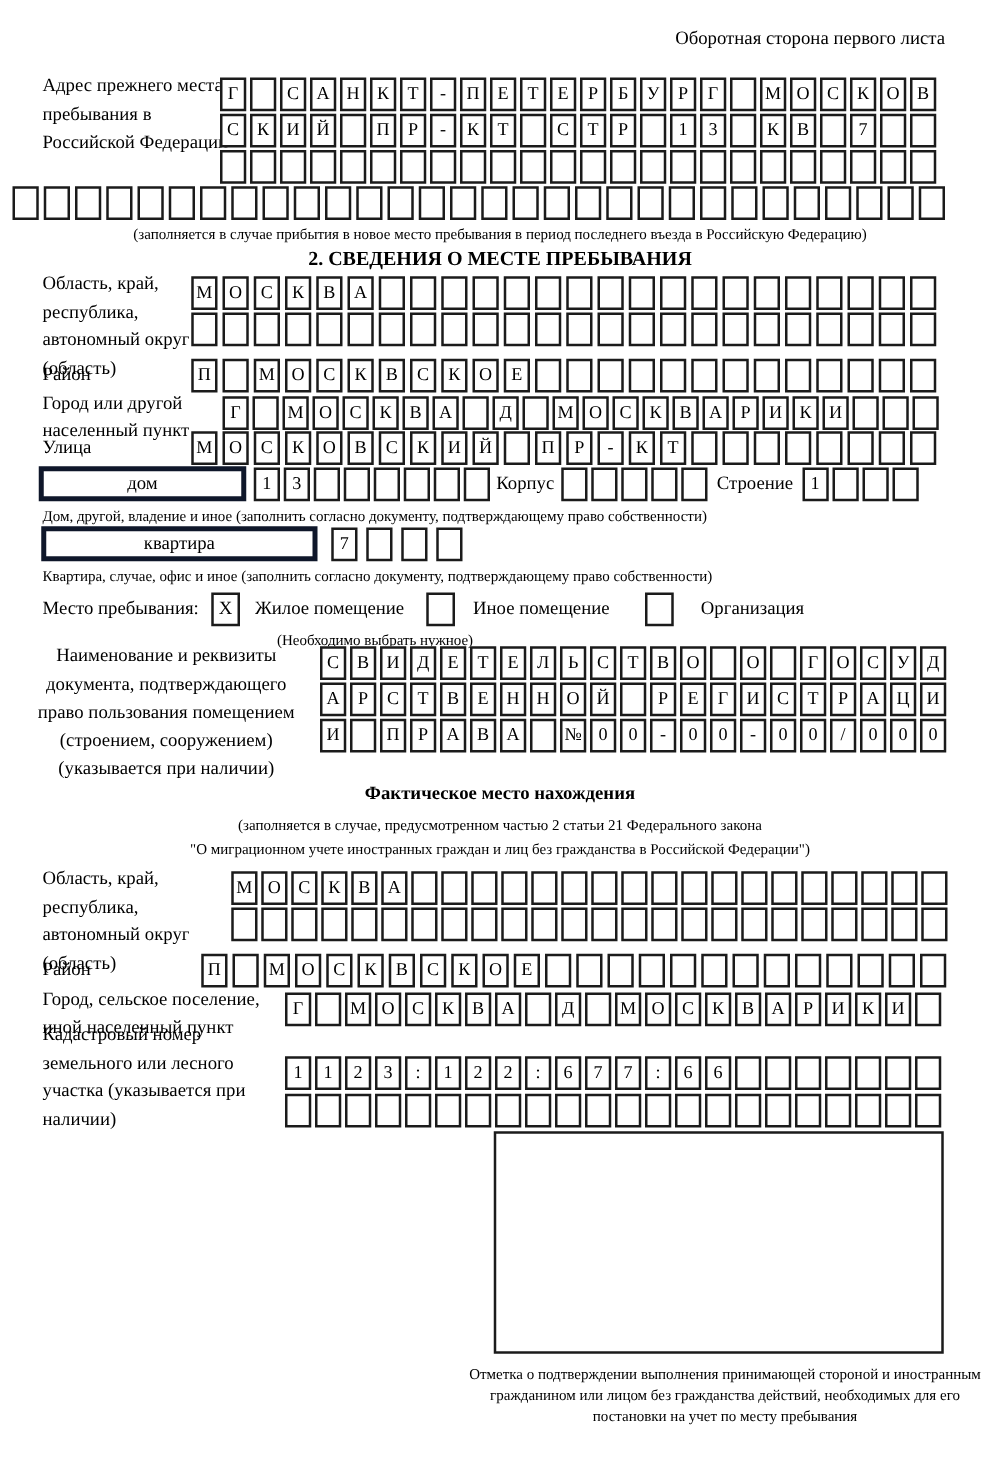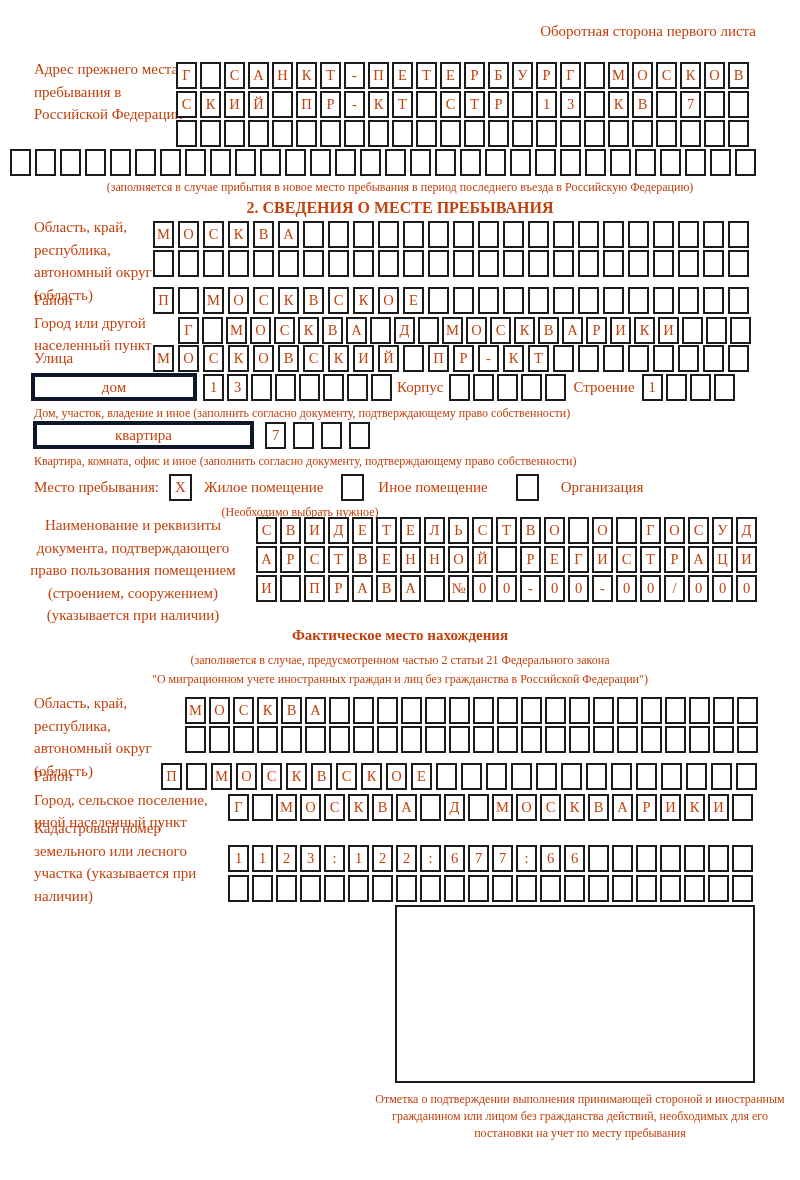--- a/index.html
+++ b/index.html
@@ -1,18 +1,18 @@
 <!DOCTYPE html>
 <html><head>
 <meta charset="utf-8">
 <style>
   html,body{margin:0;padding:0;background:#fff;}
   .page{
     position:relative;width:800px;height:1180px;background:#ffffff;
-    font-family:"Liberation Serif","DejaVu Serif",serif;color:#c2410c;
+    font-family:"Liberation Serif","DejaVu Serif",serif;color:#000000;
     overflow:hidden;
   }
   .abs{position:absolute;}
   .lbl{font-size:15px;line-height:1.5;}
   .cap{font-size:12px;line-height:1.35;}
   .ttl{font-weight:bold;font-size:16px;text-align:center;width:100%;}
   .subttl{font-weight:bold;font-size:15px;text-align:center;width:100%;}
   .center{text-align:center;width:100%;}
   .boxrow{display:flex;flex-wrap:nowrap;}
   .cbox{
@@ -316,32 +316,32 @@
         <span class="cbox"></span>
       </div>
     <div class="inline-lbl" style="margin:0 7px 0 4px;">Строение</div>
     <div class="boxrow">
         <span class="cbox">1</span>
         <span class="cbox"></span>
         <span class="cbox"></span>
         <span class="cbox"></span>
       </div>
   </div>
-  <div class="abs cap" style="left:34px;top:405px;">Дом, участок, владение и иное (заполнить согласно документу, подтверждающему право собственности)</div>
+  <div class="abs cap" style="left:34px;top:405px;">Дом, другой, владение и иное (заполнить согласно документу, подтверждающему право собственности)</div>
 
   <div class="abs flexrow" style="left:33px;top:421px;">
     <div class="bigbox" style="width:221px;">квартира</div>
     <div class="boxrow wgap" style="margin-left:11px;">
         <span class="cbox">7</span>
         <span class="cbox"></span>
         <span class="cbox"></span>
         <span class="cbox"></span>
       </div>
   </div>
-  <div class="abs cap" style="left:34px;top:453px;">Квартира, комната, офис и иное (заполнить согласно документу, подтверждающему право собственности)</div>
+  <div class="abs cap" style="left:34px;top:453px;">Квартира, случае, офис и иное (заполнить согласно документу, подтверждающему право собственности)</div>
 
   <div class="abs flexrow" style="left:34px;top:474px;">
     <span class="inline-lbl">Место пребывания:</span>
     <span class="ckbox" style="margin-left:10px;">X</span>
     <span class="inline-lbl" style="margin-left:12px;">Жилое помещение</span>
     <span class="ckbox" style="margin-left:18px;"></span>
     <span class="inline-lbl" style="margin-left:14px;">Иное помещение</span>
     <span class="ckbox" style="margin-left:28px;"></span>
     <span class="inline-lbl" style="margin-left:22px;">Организация</span>
   </div>

